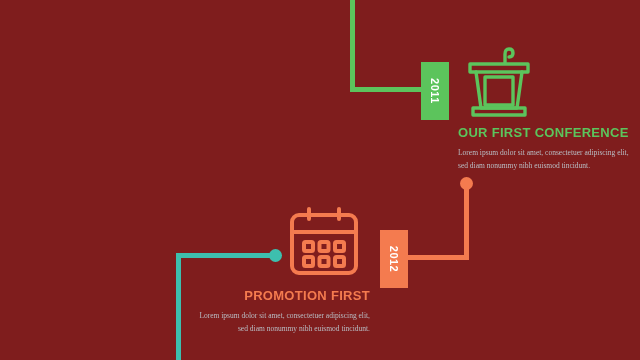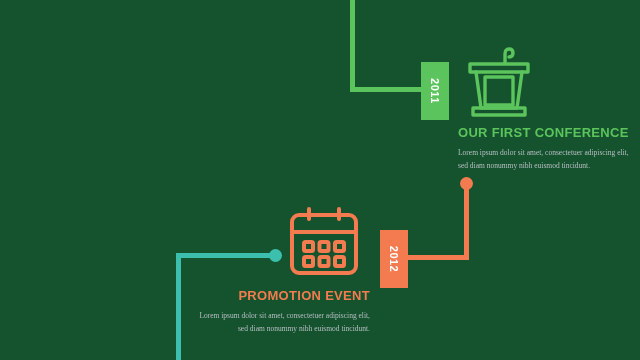--- a/index.html
+++ b/index.html
@@ -10,21 +10,21 @@
     width: 640px;
     height: 360px;
     background: #232b33;
     font-family: "Liberation Sans", sans-serif;
     overflow: hidden;
   }
   #stage {
     position: relative;
     width: 640px;
     height: 360px;
-    background: #14532d;
+    background: #7f1d1d;
   }
 
   
   .line {
     position: absolute;
     background: #5cc45c;
   }
 
   
   #green-vline {
@@ -228,17 +228,17 @@
       <rect x="34.5" y="39" width="9" height="9" rx="1.5"></rect>
       <rect x="50" y="39" width="9" height="9" rx="1.5"></rect>
 
       <rect x="19" y="54" width="9" height="9" rx="1.5"></rect>
       <rect x="34.5" y="54" width="9" height="9" rx="1.5"></rect>
       <rect x="50" y="54" width="9" height="9" rx="1.5"></rect>
     </svg>
   </div>
 
   <div class="block" id="block-2012">
-    <h2>PROMOTION EVENT</h2>
+    <h2>PROMOTION FIRST</h2>
     <p>Lorem ipsum dolor sit amet, consectetuer adipiscing elit, sed diam nonummy nibh euismod tincidunt.</p>
   </div>
 
 </div>
 
 </body></html>

